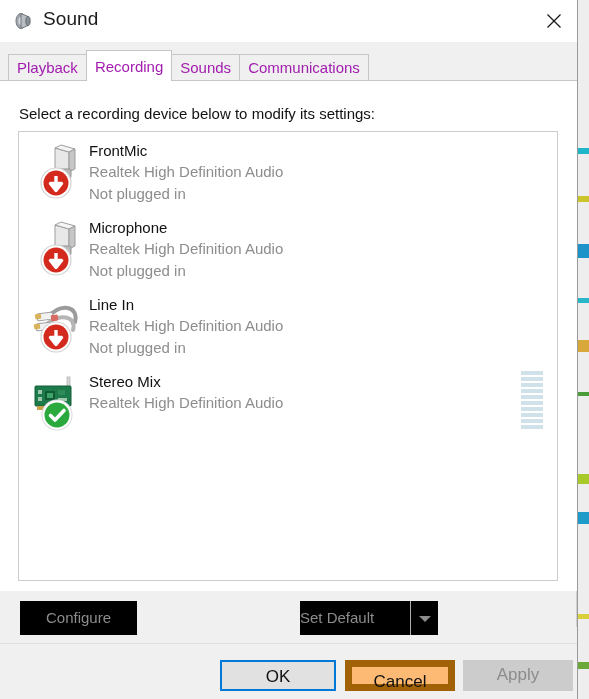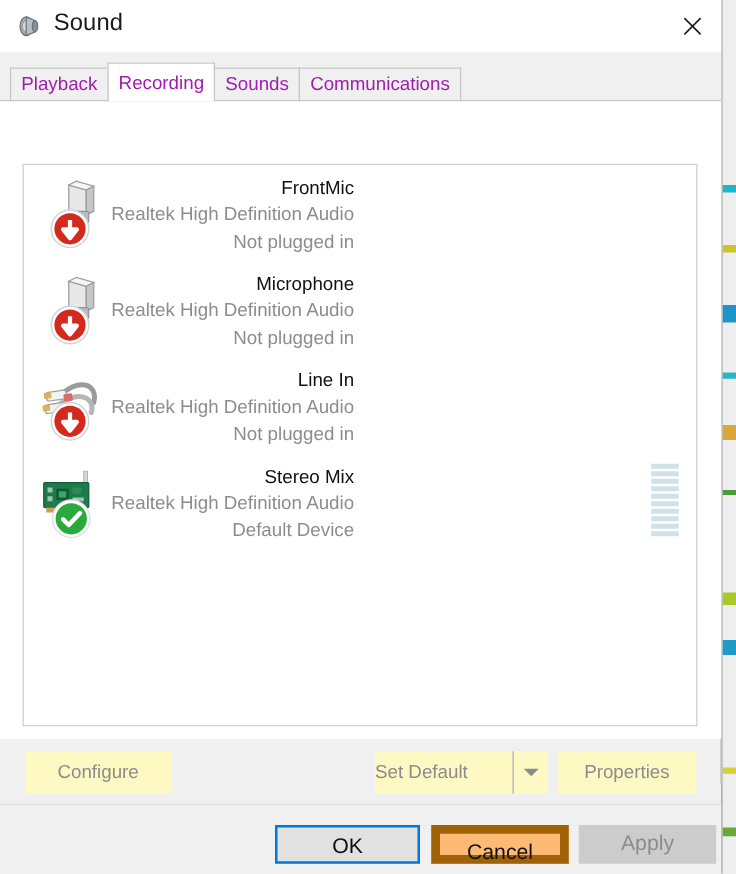--- a/index.html
+++ b/index.html
@@ -132,21 +132,20 @@
     width: 540px; height: 450px;
     background: #ffffff;
     border: 1px solid #cdcdcd;
     box-sizing: border-box;
     overflow: hidden;
   }
   .device-row {
     position: relative;
     height: 77px;
     cursor: default;
-    text-align: right;
   }
   .device-icon-wrap {
     position: absolute;
     left: 12px; top: 10px;
     width: 58px; height: 58px;
   }
   .device-text {
     position: absolute;
     left: 70px; top: 8px;
   }
@@ -179,21 +178,21 @@
     position: absolute;
     left: 0; top: 591px;
     width: 577px; height: 52px;
   }
   .btn {
     position: absolute;
     font-size: 15px;
     box-sizing: border-box;
     text-align: center;
     cursor: default;
-    background: #fef9c3;
+    background: #000000;
     color: #8c8c8c;
     border: none;
     line-height: 33px;
     height: 34px;
   }
   #btn-configure { left: 20px; top: 10px; width: 117px; }
   #btn-setdefault {
     left: 300px; top: 10px; width: 110px;
     text-align: left;
   }
@@ -283,20 +282,21 @@
   <div id="tab-strip">
     <div class="tab-row">
       <div class="tab">Playback</div>
       <div class="tab selected">Recording</div>
       <div class="tab">Sounds</div>
       <div class="tab">Communications</div>
     </div>
   </div>
 
   <div id="tab-panel">
+    <div id="panel-instruction">Select a recording device below to modify its settings:</div>
 
     <div id="device-list">
 
       <div class="device-row">
         <div class="device-icon-wrap">
           <svg width="58" height="58" viewBox="0 0 58 58">
             <path d="M24 6 L38 10 L38 30 L24 26 Z" fill="#e8e8e8" stroke="#9d9d9d" stroke-width="1"></path>
             <path d="M24 6 L30 3 L44 7 L38 10 Z" fill="#f5f5f5" stroke="#9d9d9d" stroke-width="1"></path>
             <path d="M38 10 L44 7 L44 27 L38 30 Z" fill="#c6c6c6" stroke="#9d9d9d" stroke-width="1"></path>
             <rect x="22" y="27" width="18" height="9" rx="1.5" fill="#b9b9b9" stroke="#939393" stroke-width="1"></rect>
@@ -372,21 +372,20 @@
             <rect x="16" y="33" width="7" height="4" fill="#c6a24a"></rect>
             <rect x="26" y="33" width="7" height="4" fill="#c6a24a"></rect>
             <circle cx="26" cy="42" r="15" fill="#ffffff" stroke="#e0e0e0" stroke-width="1.2"></circle>
             <circle cx="26" cy="42" r="12.5" fill="#2aaa3c"></circle>
             <path d="M19.5 42.5 L24 47 L33 37.5" stroke="#ffffff" stroke-width="3.6" fill="none" stroke-linecap="round" stroke-linejoin="round"></path>
           </svg>
         </div>
         <div class="device-text">
           <div class="device-name">Stereo Mix</div>
           <div class="device-desc">Realtek High Definition Audio</div>
-          <div class="device-status">Default Device</div>
         </div>
         <div class="device-meter" id="stereo-mix-meter">
             <div class="meter-seg" style="background: rgb(207, 225, 233);"></div>
             <div class="meter-seg" style="background: rgb(207, 225, 233);"></div>
             <div class="meter-seg" style="background: rgb(207, 225, 233);"></div>
             <div class="meter-seg" style="background: rgb(207, 225, 233);"></div>
             <div class="meter-seg" style="background: rgb(207, 225, 233);"></div>
             <div class="meter-seg" style="background: rgb(207, 225, 233);"></div>
             <div class="meter-seg" style="background: rgb(207, 225, 233);"></div>
             <div class="meter-seg" style="background: rgb(207, 225, 233);"></div>
@@ -399,21 +398,20 @@
   </div>
 
   <div id="panel-buttons">
     <div class="btn" id="btn-configure">Configure</div>
     <div class="btn" id="btn-setdefault">Set Default</div>
     <div class="btn" id="btn-setdefault-arrow">
       <svg width="14" height="8" viewBox="0 0 14 8">
         <path d="M1 1 L7 7 L13 1 Z" fill="#8c8c8c"></path>
       </svg>
     </div>
-    <div class="btn" id="btn-properties">Properties</div>
   </div>
 
   <div id="footer">
     <div class="footer-btn" id="btn-ok">OK</div>
     <div class="footer-btn" id="btn-cancel">Cancel</div>
     <div class="footer-btn" id="btn-apply">Apply</div>
   </div>
 
 </div>
 

